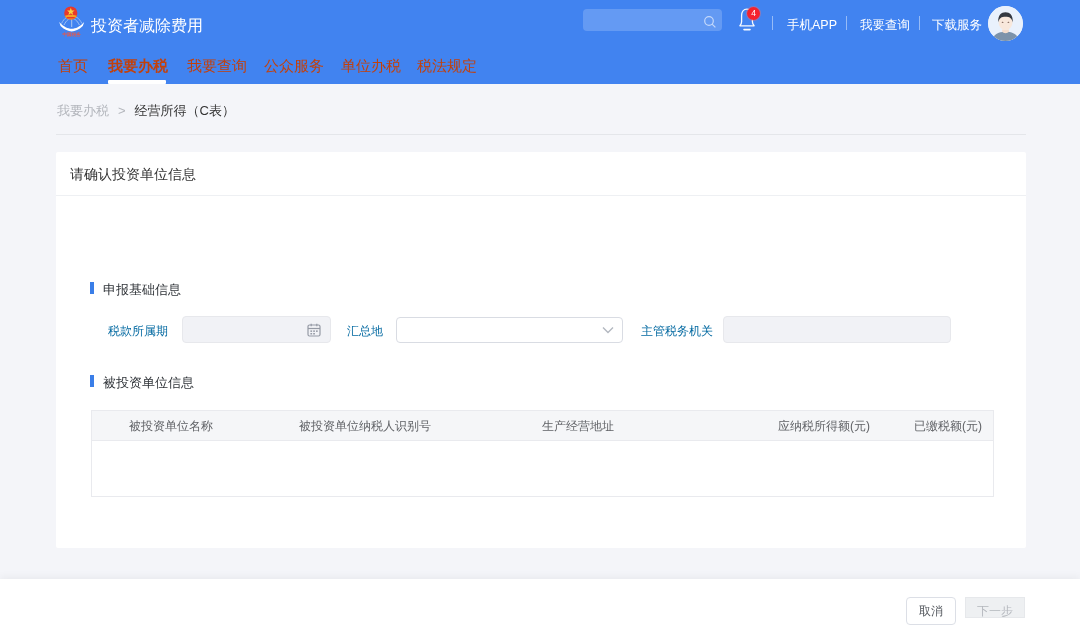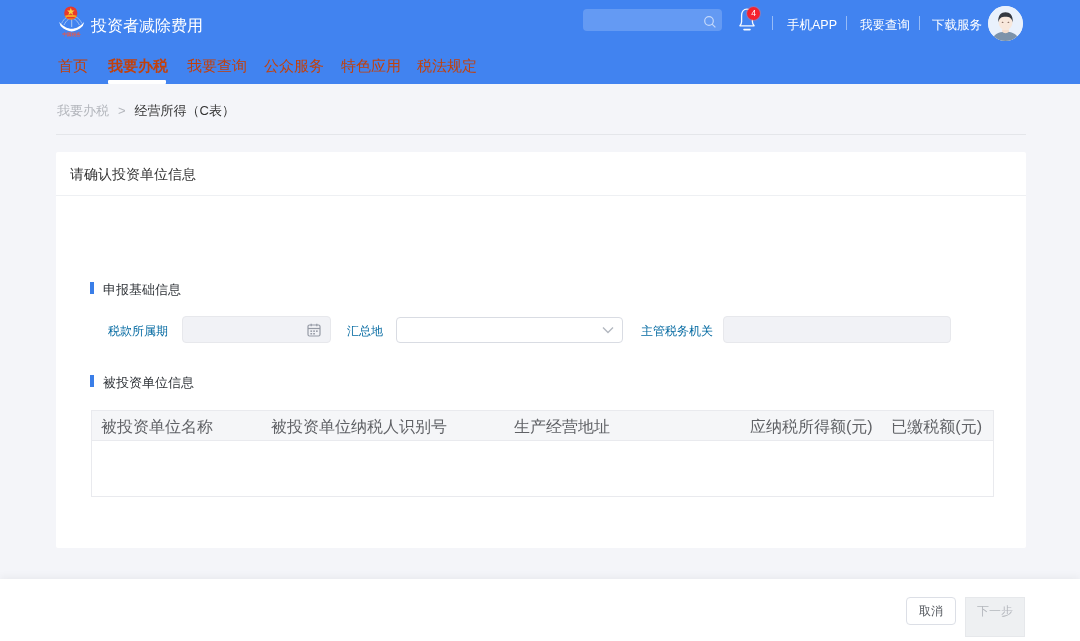--- a/index.html
+++ b/index.html
@@ -28,26 +28,26 @@
 .infobar { position:absolute; left:33px; top:71px; width:905px; height:27px; background:#e9f3fd; border-radius:4px; }
 .infobar .icon { position:absolute; left:14px; top:9px; width:13px; height:13px; }
 .infobar .txt { position:absolute; left:33px; top:0; height:27px; line-height:28px; font-size:12px; color:#333; letter-spacing:-0.3px; }
 .sec-title { position:absolute; left:34px; font-size:13px; color:#2f3338; }
 .sec-title .bar { position:absolute; left:0; top:0; width:3.5px; height:12px; background:#3a7ee8; }
 .sec-title .t { position:absolute; left:13px; top:-1px; white-space:nowrap; }
 .flabel { position:absolute; font-size:12px; color:#0369a1; white-space:nowrap; }
 .finput { position:absolute; height:27px; border:1px solid #e7e8ec; background:#f1f2f6; border-radius:4px; }
 .fselect { position:absolute; height:26px; border:1px solid #d9dce3; background:#fff; border-radius:4px; }
 .table { position:absolute; left:35px; top:258px; width:903px; height:87px; border:1px solid #e9eaee; }
-.th { position:absolute; top:0; height:30px; line-height:31px; font-size:16px; color:#606266; white-space:nowrap; }
+.th { position:absolute; top:0; height:30px; line-height:31px; font-size:12px; color:#606266; white-space:nowrap;margin-left:28px; }
 .thead-bg { position:absolute; left:0; top:0; width:901px; height:30px; background:#f5f6f8; border-bottom:1px solid #e9eaee; }
 .empty { position:absolute; left:0; top:31px; width:901px; height:54px; line-height:54px; text-align:center; font-size:12px; color:#9b9ea4; }
 .footer { position:absolute; left:0; top:579px; width:1080px; height:62px; background:#fff; box-shadow:0 -2px 8px rgba(0,0,0,0.05); }
 .btn-cancel { position:absolute; left:906px; top:18px; width:50px; height:28px; background:#fff; border:1px solid #dcdfe6; border-radius:4px; font-size:12px; color:#55595f; text-align:center; line-height:27px; }
-.btn-next { position:absolute; left:965px; top:18px; width:60px; height:40px; background:#eef0f2; border:1px solid #e6e8eb; border-radius:0; font-size:12px; color:#b4b7bd; text-align:center; line-height:27px; }
+.btn-next { position:absolute; left:965px; top:18px; width:60px; height:21px; background:#eef0f2; border:1px solid #e6e8eb; border-radius:0; font-size:12px; color:#b4b7bd; text-align:center; line-height:27px; }
 </style>
 </head>
 <body>
 <div class="topbar"></div>
 <div class="navbar"></div>
 
 <svg class="logo" viewBox="0 0 30 36">
   <g opacity="0.8">
     <path d="M4.5 19.5 C7.5 13.5 11 12 14.7 12 C18.4 12 21.9 13.5 24.9 19.5" fill="none" stroke="#aac8f0" stroke-width="1"></path>
     <path d="M7 21 C9.5 16 12 14.5 14.7 14.5 C17.4 14.5 19.9 16 22.4 21" fill="none" stroke="#c4d9f4" stroke-width="0.9"></path>
@@ -93,21 +93,21 @@
   <path d="M4 35 C5 28.8 10 25.8 17.5 25.8 C25 25.8 30 28.8 31 35 Z" fill="#7c93aa"></path>
   <path d="M14.2 25.8 C15.2 27.6 19.8 27.6 20.8 25.8 L20.8 24 L14.2 24 Z" fill="#f3ddcd"></path>
 </svg>
 </div>
 
 <div class="nav-item" style="left:58px">首页</div>
 <div class="nav-item nav-active" style="left:108px">我要办税</div>
 <div class="nav-underline"></div>
 <div class="nav-item" style="left:187px">我要查询</div>
 <div class="nav-item" style="left:264px">公众服务</div>
-<div class="nav-item" style="left:341px">特色应用</div>
+<div class="nav-item" style="left:341px">单位办税</div>
 <div class="nav-item" style="left:417px">税法规定</div>
 
 <div class="crumb">我要办税<span class="sep">&gt;</span><b>经营所得（C表）</b></div>
 <div class="crumbline"></div>
 
 <div class="card">
   <div class="card-title">请确认投资单位信息</div>
   <div class="card-divider"></div>
 
 

